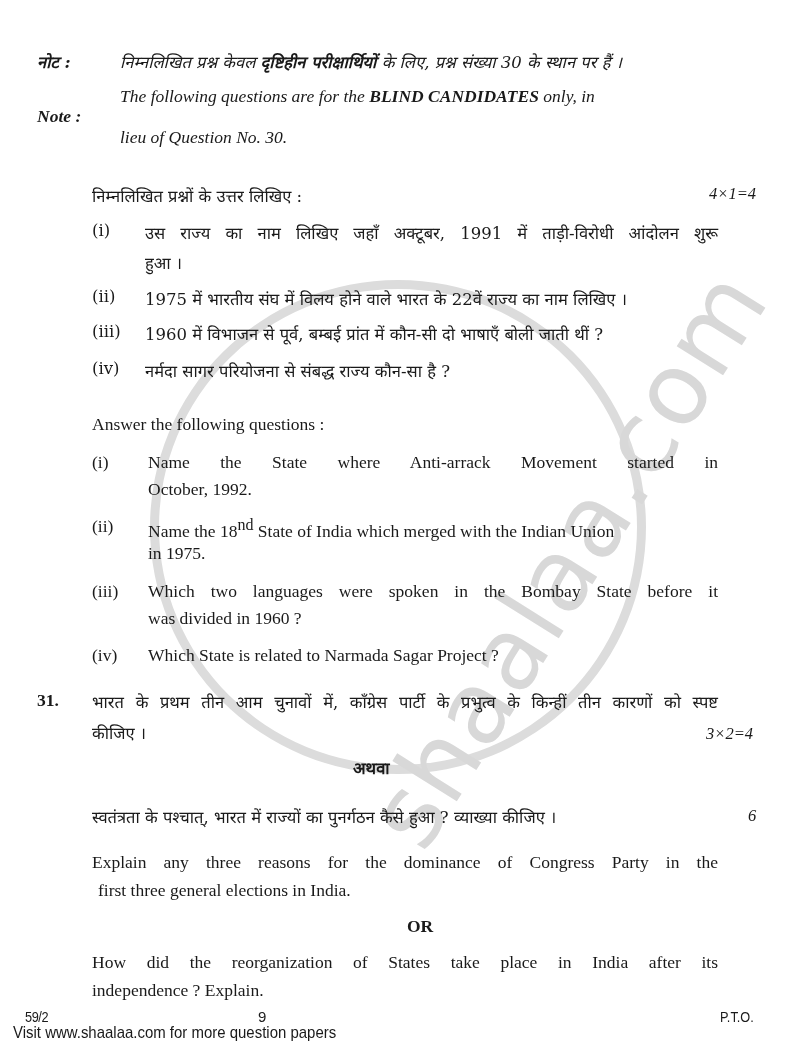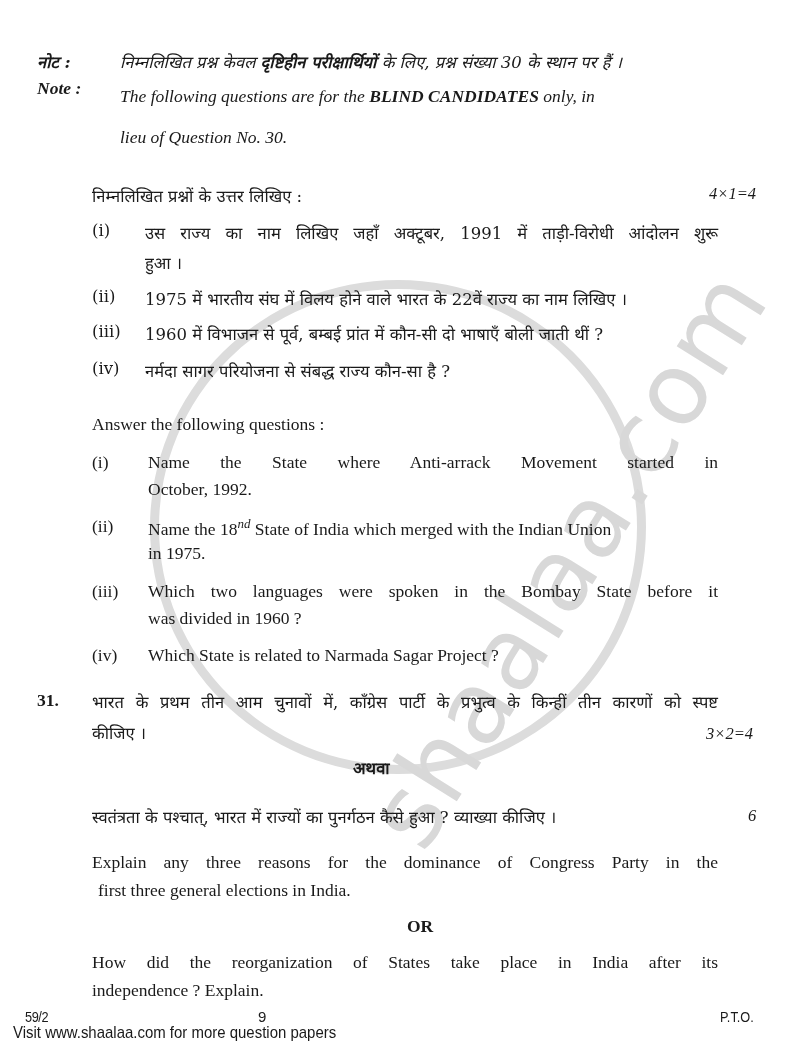--- a/index.html
+++ b/index.html
@@ -37,21 +37,21 @@
 <div class="wm-circle"></div>
 <div class="wm-text">shaalaa.com</div>
 
 <div class="content">
 
   <div class="abs hi italic bold" style="left:37px; top:50px;">नोट :</div>
   <div class="abs hi italic" style="left:120px; top:50px;">
     <span>निम्नलिखित प्रश्न केवल </span><span class="bold">दृष्टिहीन परीक्षार्थियों</span><span> के लिए, प्रश्न संख्या 30 के स्थान पर हैं ।</span>
   </div>
 
-  <div class="abs en italic bold serif" style="left:37px; top:78px;">Note :</div>
+  <div class="abs en italic bold serif" style="left:37px; top:106px;">Note :</div>
   <div class="abs en italic serif justify-line" style="left:120px; top:86px; width:598px;">
     <span><span>The following questions are for the </span><span class="bold">BLIND CANDIDATES</span><span> only, in</span></span>
   </div>
   <div class="abs en italic serif" style="left:120px; top:127px;">lieu of Question No. 30.</div>
 
   <div class="abs hi" style="left:92px; top:184px;">निम्नलिखित प्रश्नों के उत्तर लिखिए :</div>
   <div class="abs hi italic serif" style="left:709px; top:184px;">4×1=4</div>
 
   <div class="abs hi" style="left:92px; top:221px;">(i)</div>
   <div class="abs hi" style="left:145px; top:221px; width:573px; text-align:justify; text-align-last:justify; white-space:normal;">उस राज्य का नाम लिखिए जहाँ अक्टूबर, 1991 में ताड़ी-विरोधी आंदोलन शुरू</div>
@@ -67,21 +67,21 @@
   <div class="abs hi" style="left:145px; top:359px;">नर्मदा सागर परियोजना से संबद्ध राज्य कौन-सा है ?</div>
 
   <div class="abs en serif" style="left:92px; top:414px;">Answer the following questions :</div>
 
   <div class="abs en serif" style="left:92px; top:452px;">(i)</div>
   <div class="abs en serif" style="left:148px; top:452px; width:570px; text-align:justify; text-align-last:justify; white-space:normal;">Name the State where Anti-arrack Movement started in</div>
   <div class="abs en serif" style="left:148px; top:479px;">October, 1992.</div>
 
   <div class="abs en serif" style="left:92px; top:516px;">(ii)</div>
   <div class="abs en serif" style="left:148px; top:516px; width:570px; display:flex; justify-content:space-between;">
-    <span><span>Name the 18</span><sup style="font-size:13px;font-style:italic;">nd</sup><span> State of India which merged with the Indian Union</span></span>
+    <span><span>Name the 18</span><sup style="font-size:16px;">nd</sup><span> State of India which merged with the Indian Union</span></span>
   </div>
   <div class="abs en serif" style="left:148px; top:543px;">in 1975.</div>
 
   <div class="abs en serif" style="left:92px; top:581px;">(iii)</div>
   <div class="abs en serif" style="left:148px; top:581px; width:570px; text-align:justify; text-align-last:justify; white-space:normal;">Which two languages were spoken in the Bombay State before it</div>
   <div class="abs en serif" style="left:148px; top:608px;">was divided in 1960 ?</div>
 
   <div class="abs en serif" style="left:92px; top:645px;">(iv)</div>
   <div class="abs en serif" style="left:148px; top:645px;">Which State is related to Narmada Sagar Project ?</div>
 

